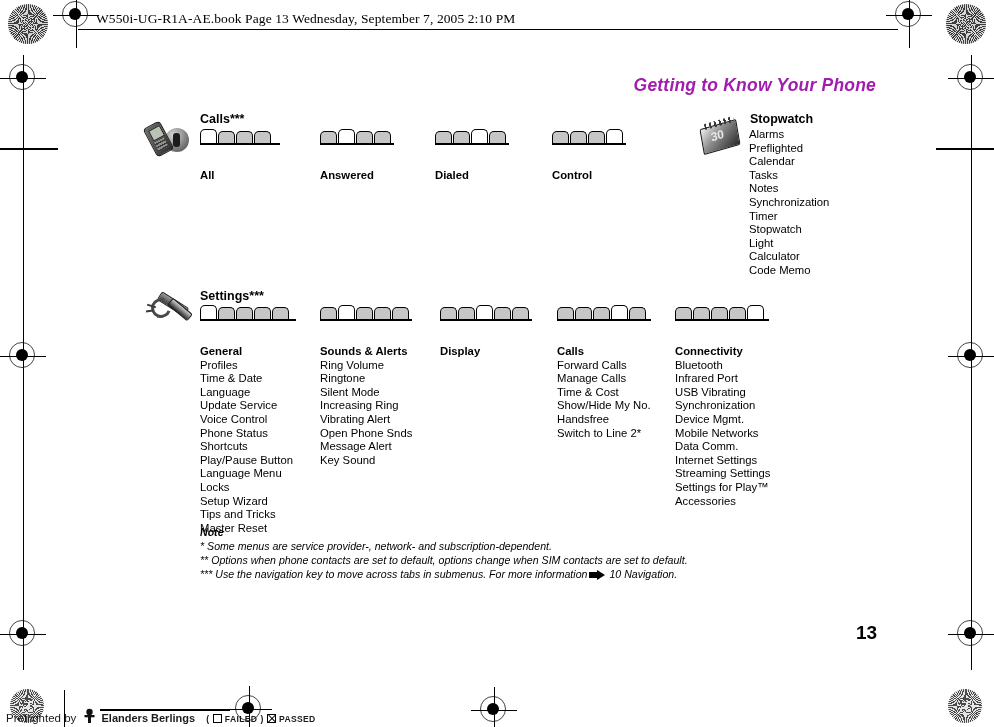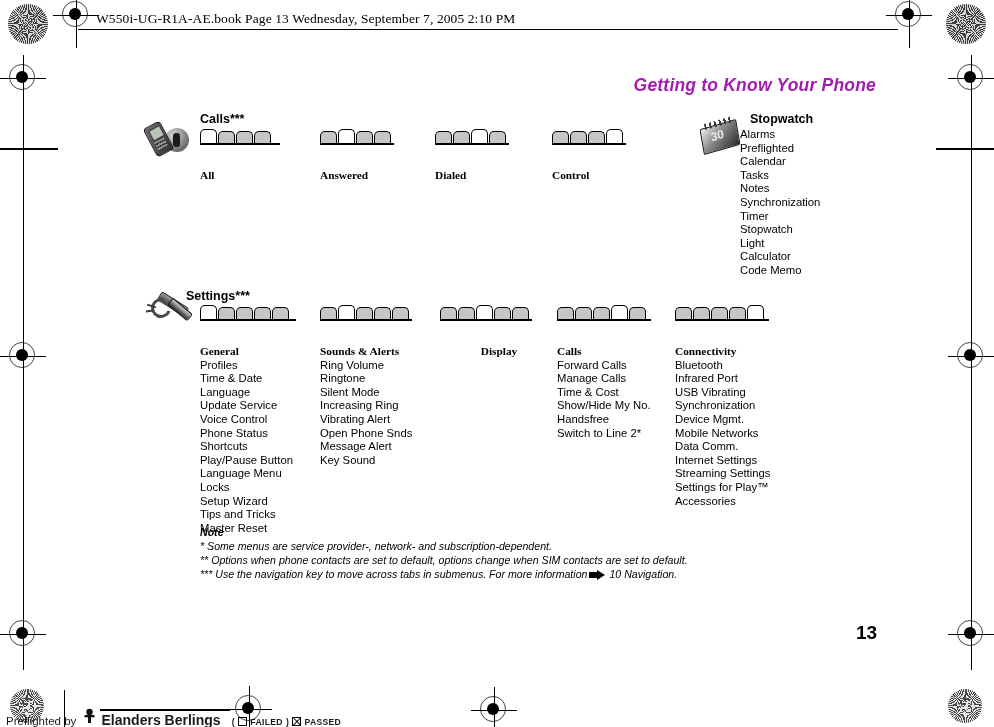--- a/index.html
+++ b/index.html
@@ -112,21 +112,21 @@
   .block-title {
     font-family: "Liberation Sans", sans-serif;
     font-weight: bold;
     font-size: 12.5px;
     color: #000;
     white-space: nowrap;
     line-height: 14px;
   }
 
   .col-title {
-    font-family: Liberation Serif, serif;
+    font-family: Liberation Sans, sans-serif;
     font-weight: bold;
     font-size: 11.3px;
     color: #000;
     white-space: nowrap;
     line-height: 13.6px;
     margin-top: 23px;
   }
 
   .menu-item {
     font-family: "Liberation Sans", sans-serif;
@@ -223,21 +223,21 @@
     position: absolute;
     left: 6px;
     top: 712px;
     font-family: "Liberation Sans", sans-serif;
     font-size: 11.5px;
     color: #1a1a1a;
     white-space: nowrap;
   }
   .footer-brand {
     font-weight: bold;
-    font-size: 14px;
+    font-size: 11px;
   }
   .footer-small {
     font-size: 8.6px;
     font-weight: bold;
     letter-spacing: 0.3px;
   }
   .box-empty, .box-x {
     display: inline-block;
     width: 9px; height: 9px;
     border: 1.2px solid #000;
@@ -509,21 +509,21 @@
     <div class="col-title">Control</div>
   </div>
 </div>
 
 <div class="block" style="left:695px; top:112px;">
   <div class="block-icon" style="left:0px; top:6px;">
     <div class="organizer-icon-box"></div>
     <div class="organizer-icon-rings"></div>
   </div>
   <div class="block-title" style="position:absolute; left:55px; top:0px;">Stopwatch</div>
-  <div style="position:absolute; left:45px; top:16px;">
+  <div style="position:absolute; left:54px; top:16px;">
     <div class="menu-item">Alarms</div>
     <div class="menu-item">Preflighted</div>
     <div class="menu-item">Calendar</div>
     <div class="menu-item">Tasks</div>
     <div class="menu-item">Notes</div>
     <div class="menu-item">Synchronization</div>
     <div class="menu-item">Timer</div>
     <div class="menu-item">Stopwatch</div>
     <div class="menu-item">Light</div>
     <div class="menu-item">Calculator</div>
@@ -532,21 +532,21 @@
 </div>
 
 <div class="block" style="left:145px; top:289px;">
   <div class="block-icon" style="left:0px; top:4px;">
     <div class="wrench-handle"></div>
     <div class="wrench-head"></div>
     <div class="screwdriver"></div>
     <div class="spark"></div>
     <div class="spark s2"></div>
   </div>
-  <div class="block-title" style="position:absolute; left:41px; top:0px;">Settings***</div>
+  <div class="block-title" style="position:absolute; left:55px; top:0px;">Settings***</div>
 
   <div style="position:absolute; left:55px; top:16px; width:115px;">
     <div class="tabstrip">
       <div class="tabs-row">
         <div class="tab selected"></div>
         <div class="tab"></div>
         <div class="tab"></div>
         <div class="tab"></div>
         <div class="tab"></div>
       </div>
@@ -587,21 +587,21 @@
       <div class="menu-item">Ringtone</div>
       <div class="menu-item">Silent Mode</div>
       <div class="menu-item">Increasing Ring</div>
       <div class="menu-item">Vibrating Alert</div>
       <div class="menu-item">Open Phone Snds</div>
       <div class="menu-item">Message Alert</div>
       <div class="menu-item">Key Sound</div>
     </div>
   </div>
 
-  <div style="position:absolute; left:295px; top:16px; width:118px;text-align:center;">
+  <div style="position:absolute; left:295px; top:16px; width:118px;">
     <div class="tabstrip">
       <div class="tabs-row">
         <div class="tab"></div>
         <div class="tab"></div>
         <div class="tab selected"></div>
         <div class="tab"></div>
         <div class="tab"></div>
       </div>
       <div class="baseline" style="width:92px;"></div>
     </div>

